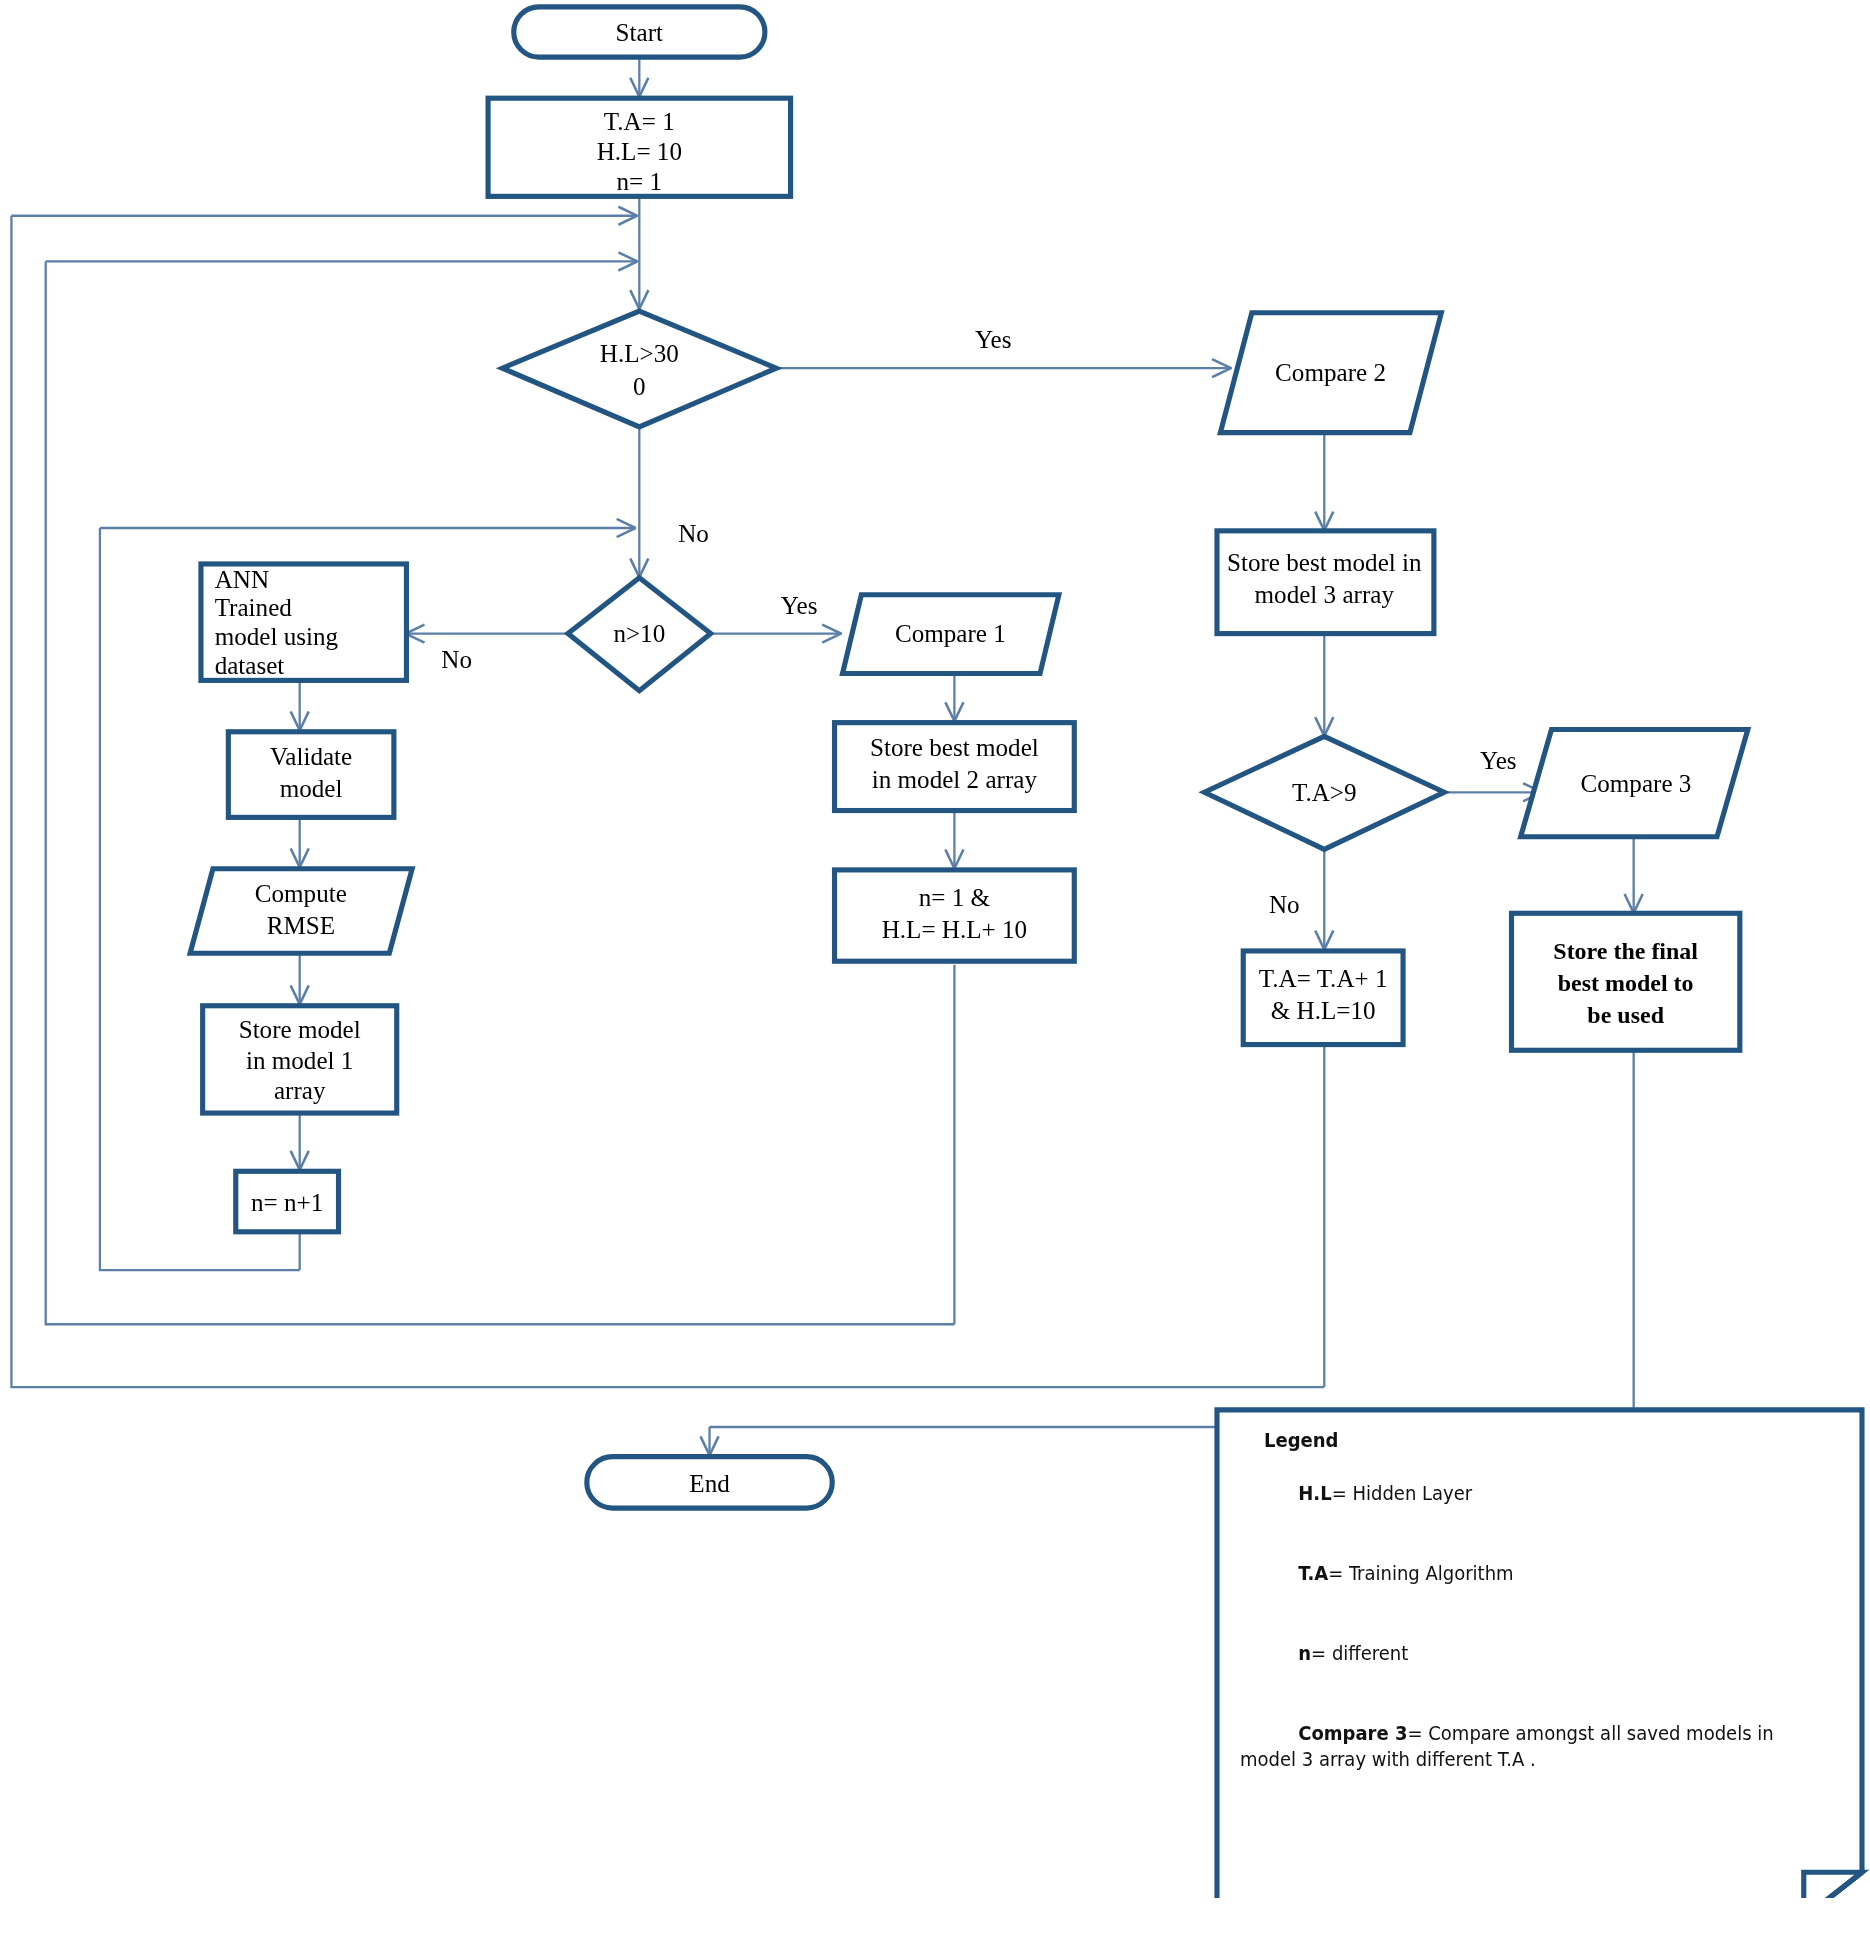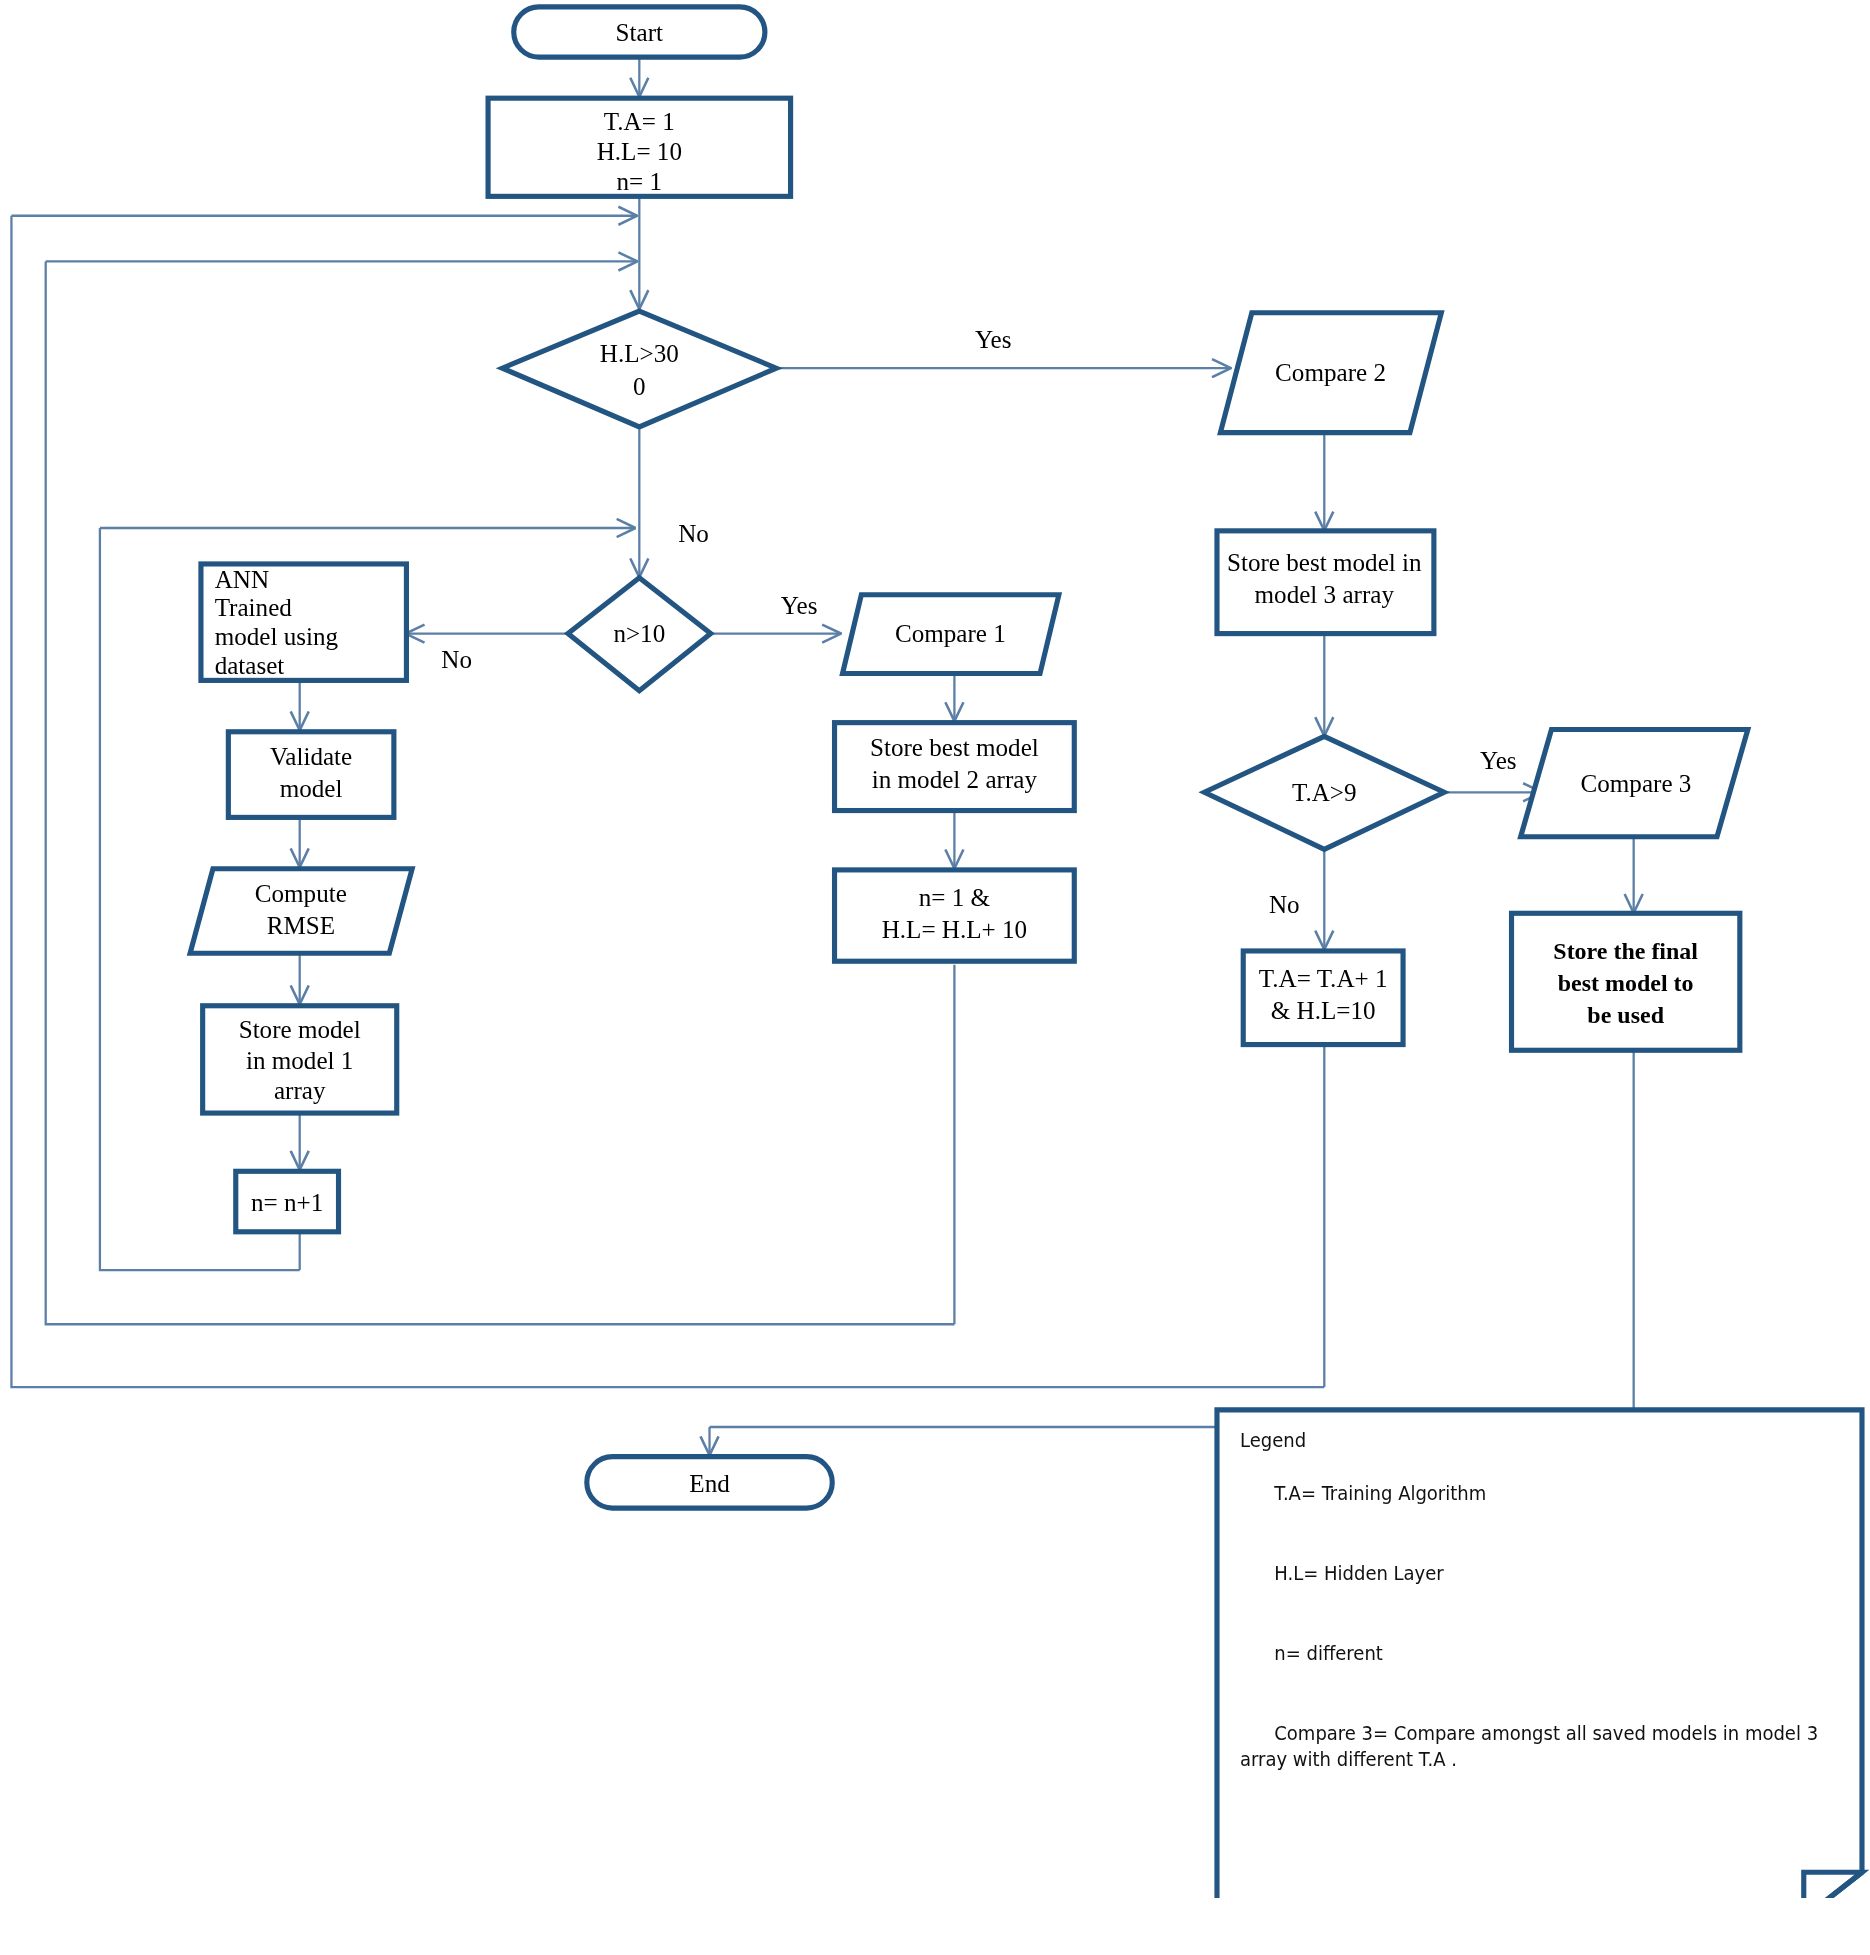--- a/index.html
+++ b/index.html
@@ -5,21 +5,21 @@
   html,body{margin:0;padding:0;background:#ffffff;}
   #stage{position:relative;width:1870px;height:1898px;background:#ffffff;
          font-family:"Liberation Serif", serif;}
   svg{position:absolute;inset:0;width:1870px;height:1955px;}
   .legend-box{
     position:absolute;
     font-family:"DejaVu Sans Condensed","Liberation Sans", sans-serif;
     color:#111;
   }
   .lg-line{font-size:20px;line-height:1.33;white-space:pre-wrap;}
-  .lg-b{font-weight:normal;}
+  .lg-b{font-weight:bold;margin-left:24px;}
 </style>
 </head>
 <body>
 
 <div id="stage">
 
   <svg viewBox="0 0 3276 3425" xmlns="http://www.w3.org/2000/svg">
     <defs>
       <marker id="arrow" viewBox="0 0 10 10" refX="9.2" refY="5" markerWidth="9" markerHeight="9" orient="auto-start-reverse">
         <path d="M0.4,0.6 L9.6,5 L0.4,9.4" fill="none" stroke="#5B7FA6" stroke-width="1.25"></path>
@@ -164,24 +164,24 @@
       <text x="1400" y="1075">Yes</text>
       <text x="800" y="1170">No</text>
       <text x="2625" y="1348">Yes</text>
       <text x="2250" y="1600">No</text>
     </g>
   </svg>
 
   <div class="legend-box" style="left:1240px; top:1427px; width:594px;">
     <div class="lg-line lg-b">Legend</div>
     <div class="lg-line">
-      <span class="lg-b">T.A</span><span>= Training Algorithm</span>
+      <span class="lg-b">H.L</span><span>= Hidden Layer</span>
     </div>
     <div class="lg-line">
-      <span class="lg-b">H.L</span><span>= Hidden Layer</span>
+      <span class="lg-b">T.A</span><span>= Training Algorithm</span>
     </div>
     <div class="lg-line">
       <span class="lg-b">n</span><span>= different</span>
     </div>
     <div class="lg-line">
       <span class="lg-b">Compare 3</span><span>= Compare amongst all saved models in model 3 array with different T.A .</span>
     </div>
 
   </div>
 

